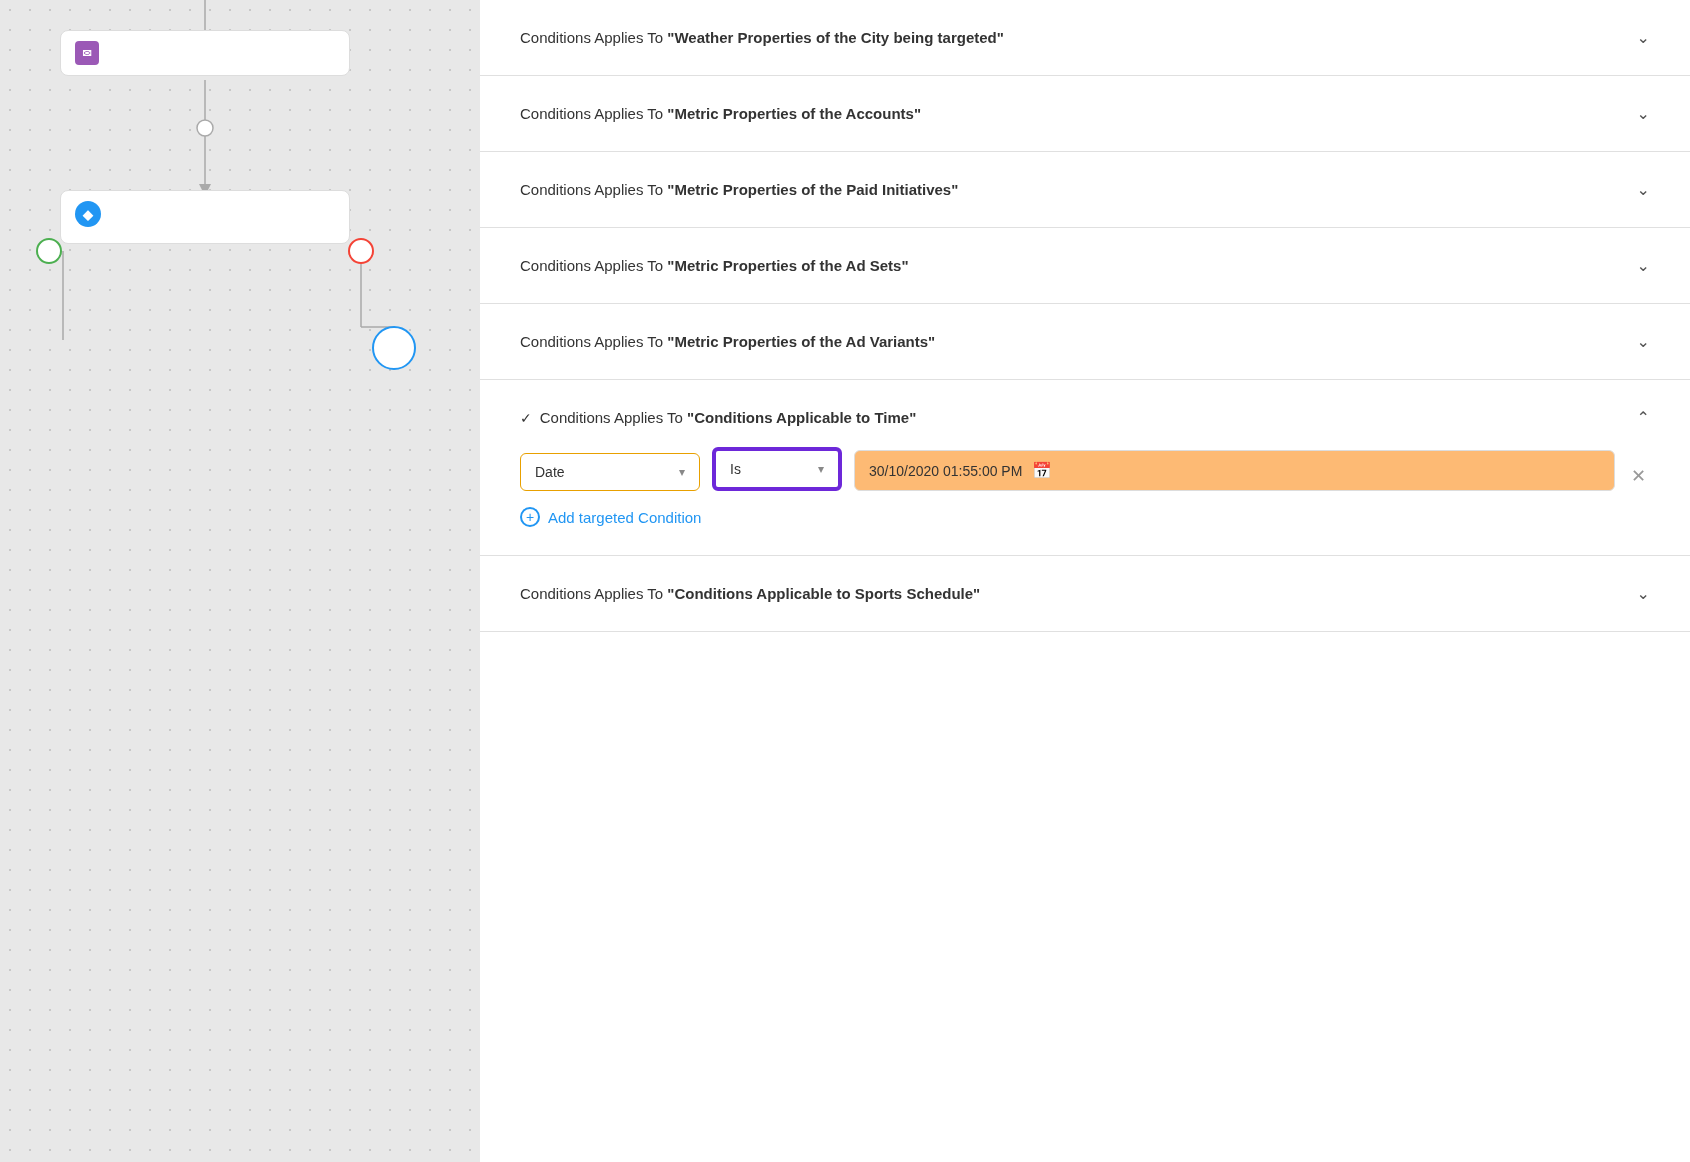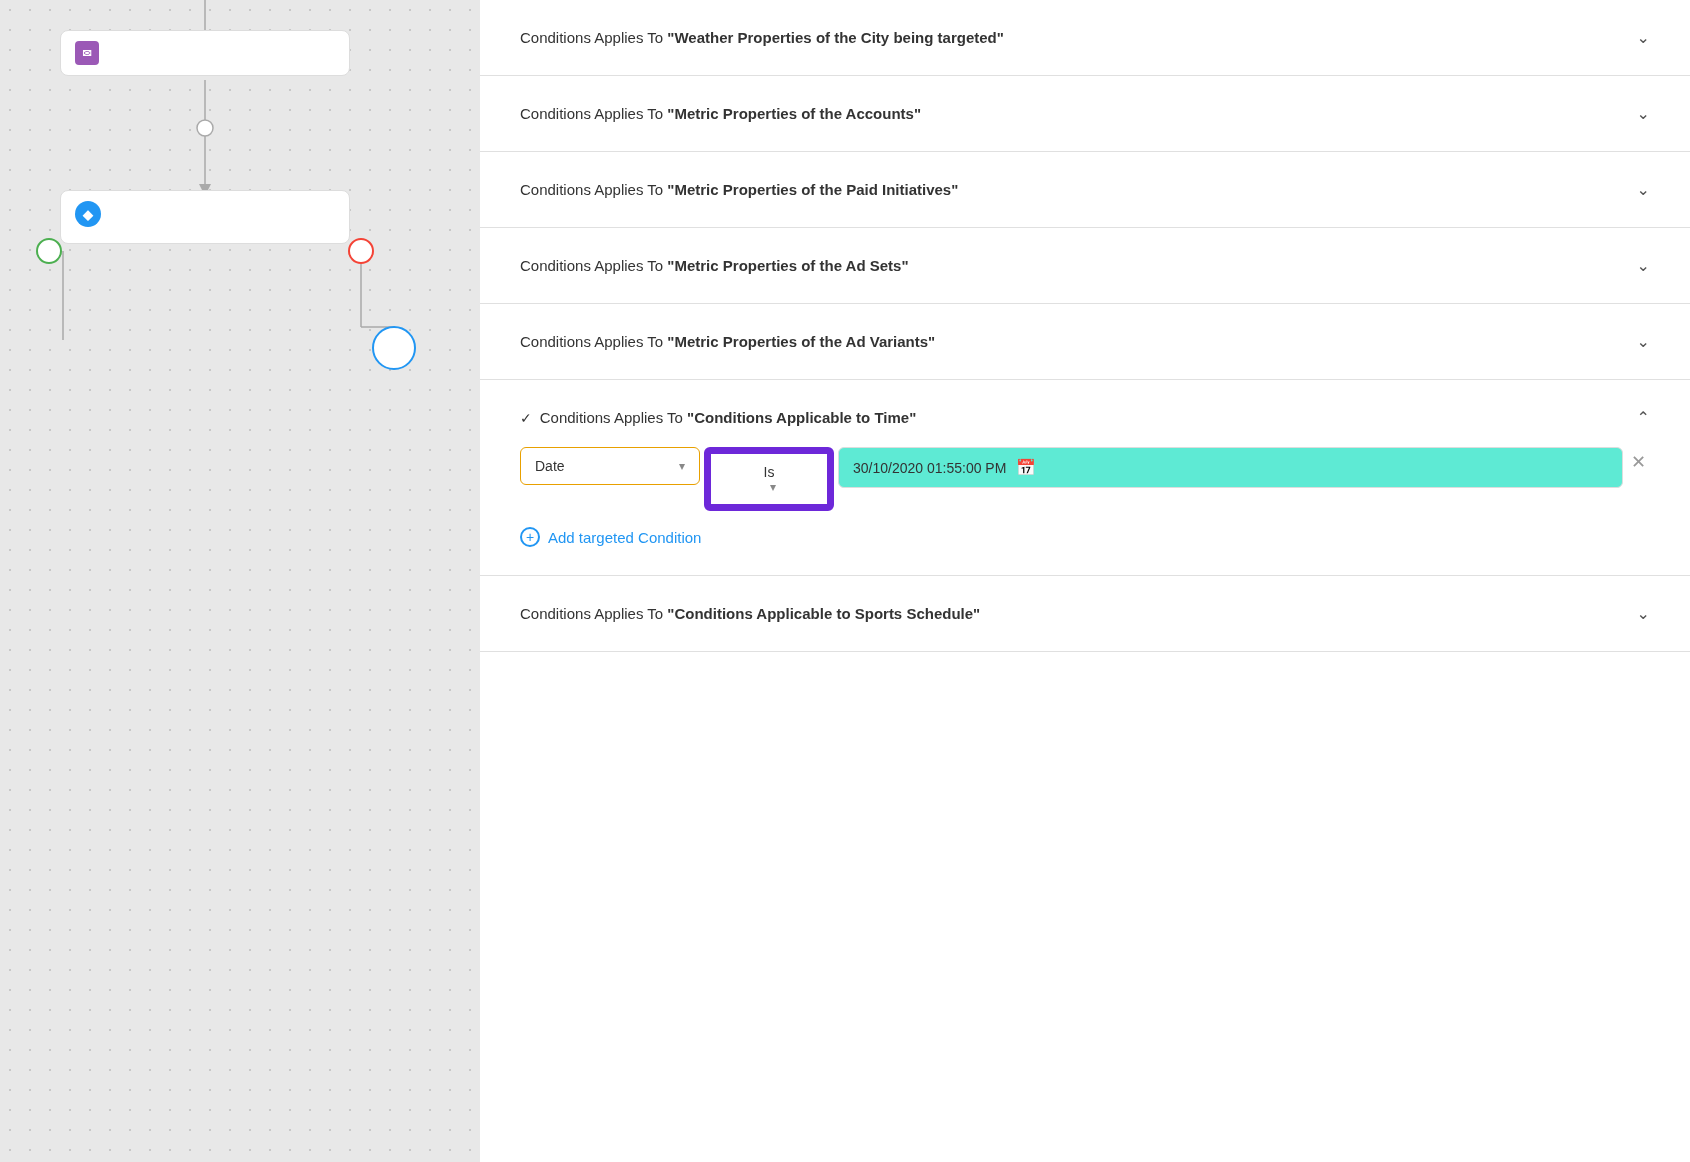--- a/index.html
+++ b/index.html
@@ -176,61 +176,60 @@
       font-size: 14px;
     }
 
     
     .condition-expanded {
       margin-top: 20px;
     }
 
     .condition-row {
       display: flex;
-      align-items: flex-start;
-      gap: 4px;
+      align-items: flex-end;
+      gap: 12px;
       margin-bottom: 16px;
     }
 
     .select-box {
       border: 1px solid #e8a000;
       border-radius: 6px;
       padding: 10px 14px;
       font-size: 14px;
       color: #333;
       background: #fff;
       display: flex;
       align-items: center;
       justify-content: space-between;
       min-width: 180px;
       cursor: pointer;
     }
 
     .select-box-normal {
-      border: 7px solid #6d28d9;
+      border: 4px solid #6d28d9;
       border-radius: 6px;
       padding: 10px 14px;
       font-size: 14px;
       color: #333;
       background: #fff;
       display: flex;
       align-items: center;
       justify-content: space-between;
       min-width: 130px;
       cursor: pointer;
-      flex-direction: column;
     }
 
     .date-value-box {
       border: 1px solid #ddd;
       border-radius: 6px;
       padding: 10px 14px;
       font-size: 14px;
       color: #333;
-      background: #5eead4;
+      background: #fdba74;
       display: flex;
       align-items: center;
       gap: 10px;
       flex: 1;
     }
 
     .calendar-icon {
       color: #666;
       font-size: 16px;
     }

